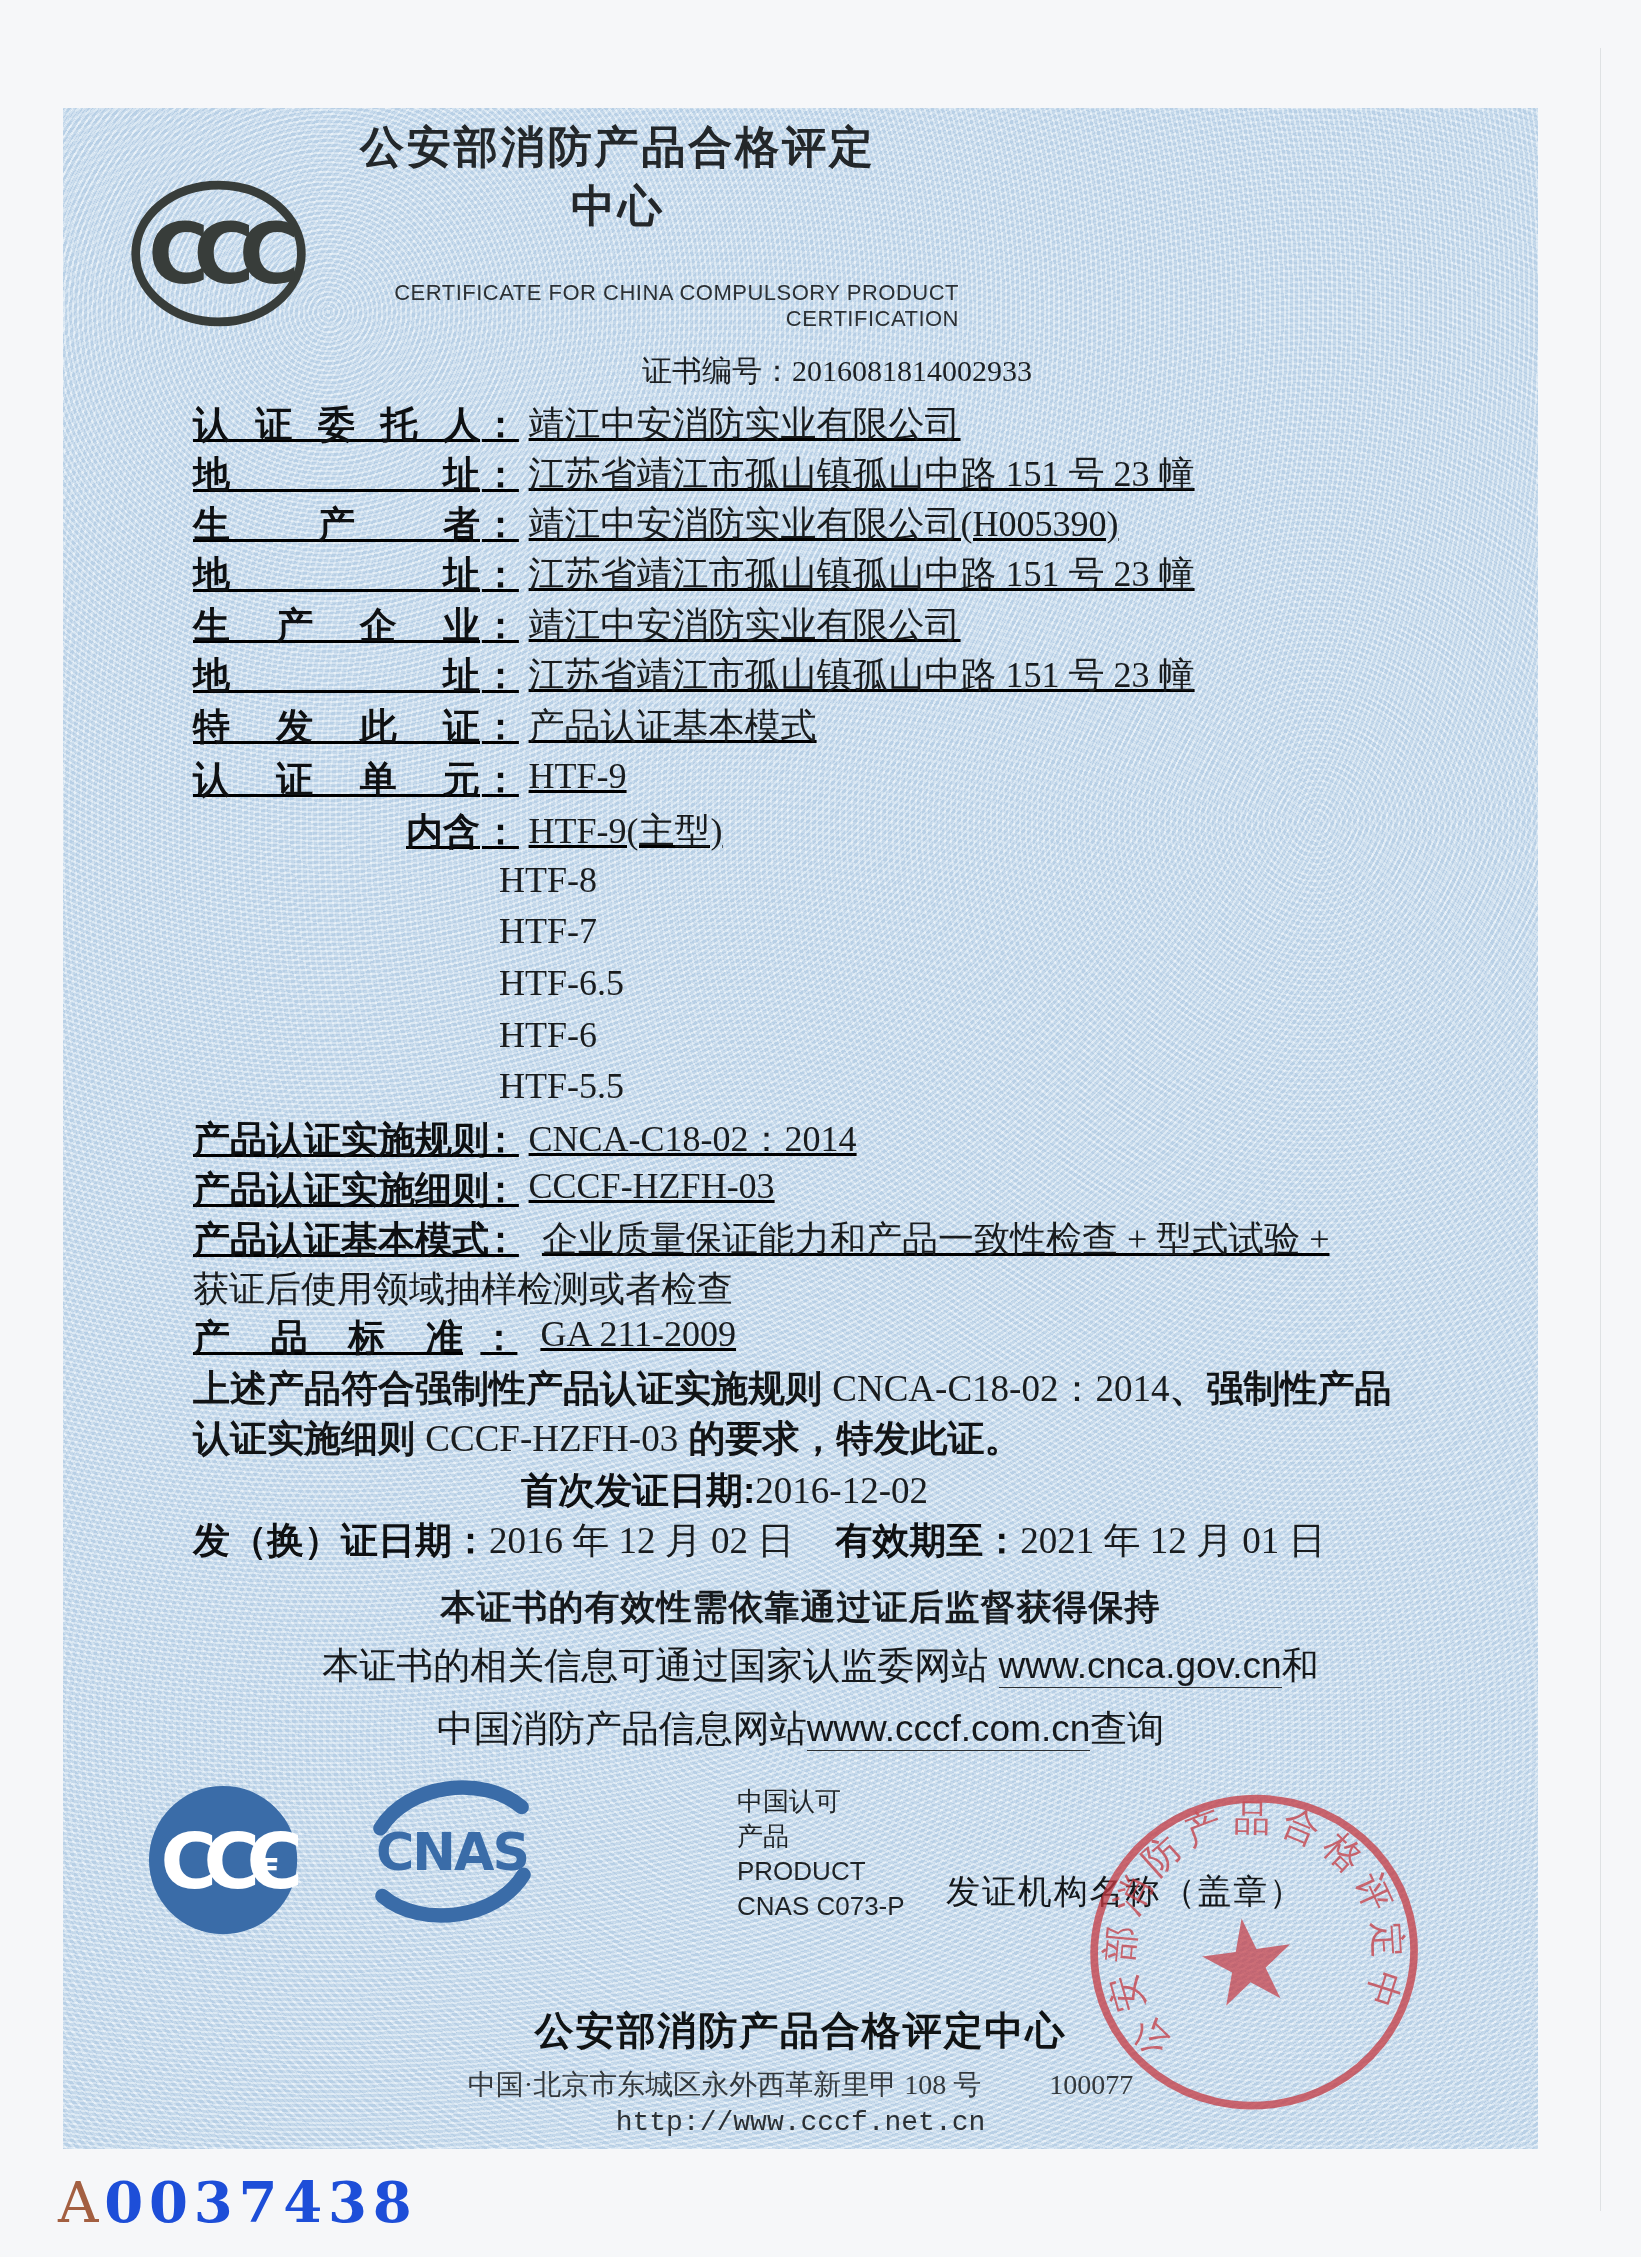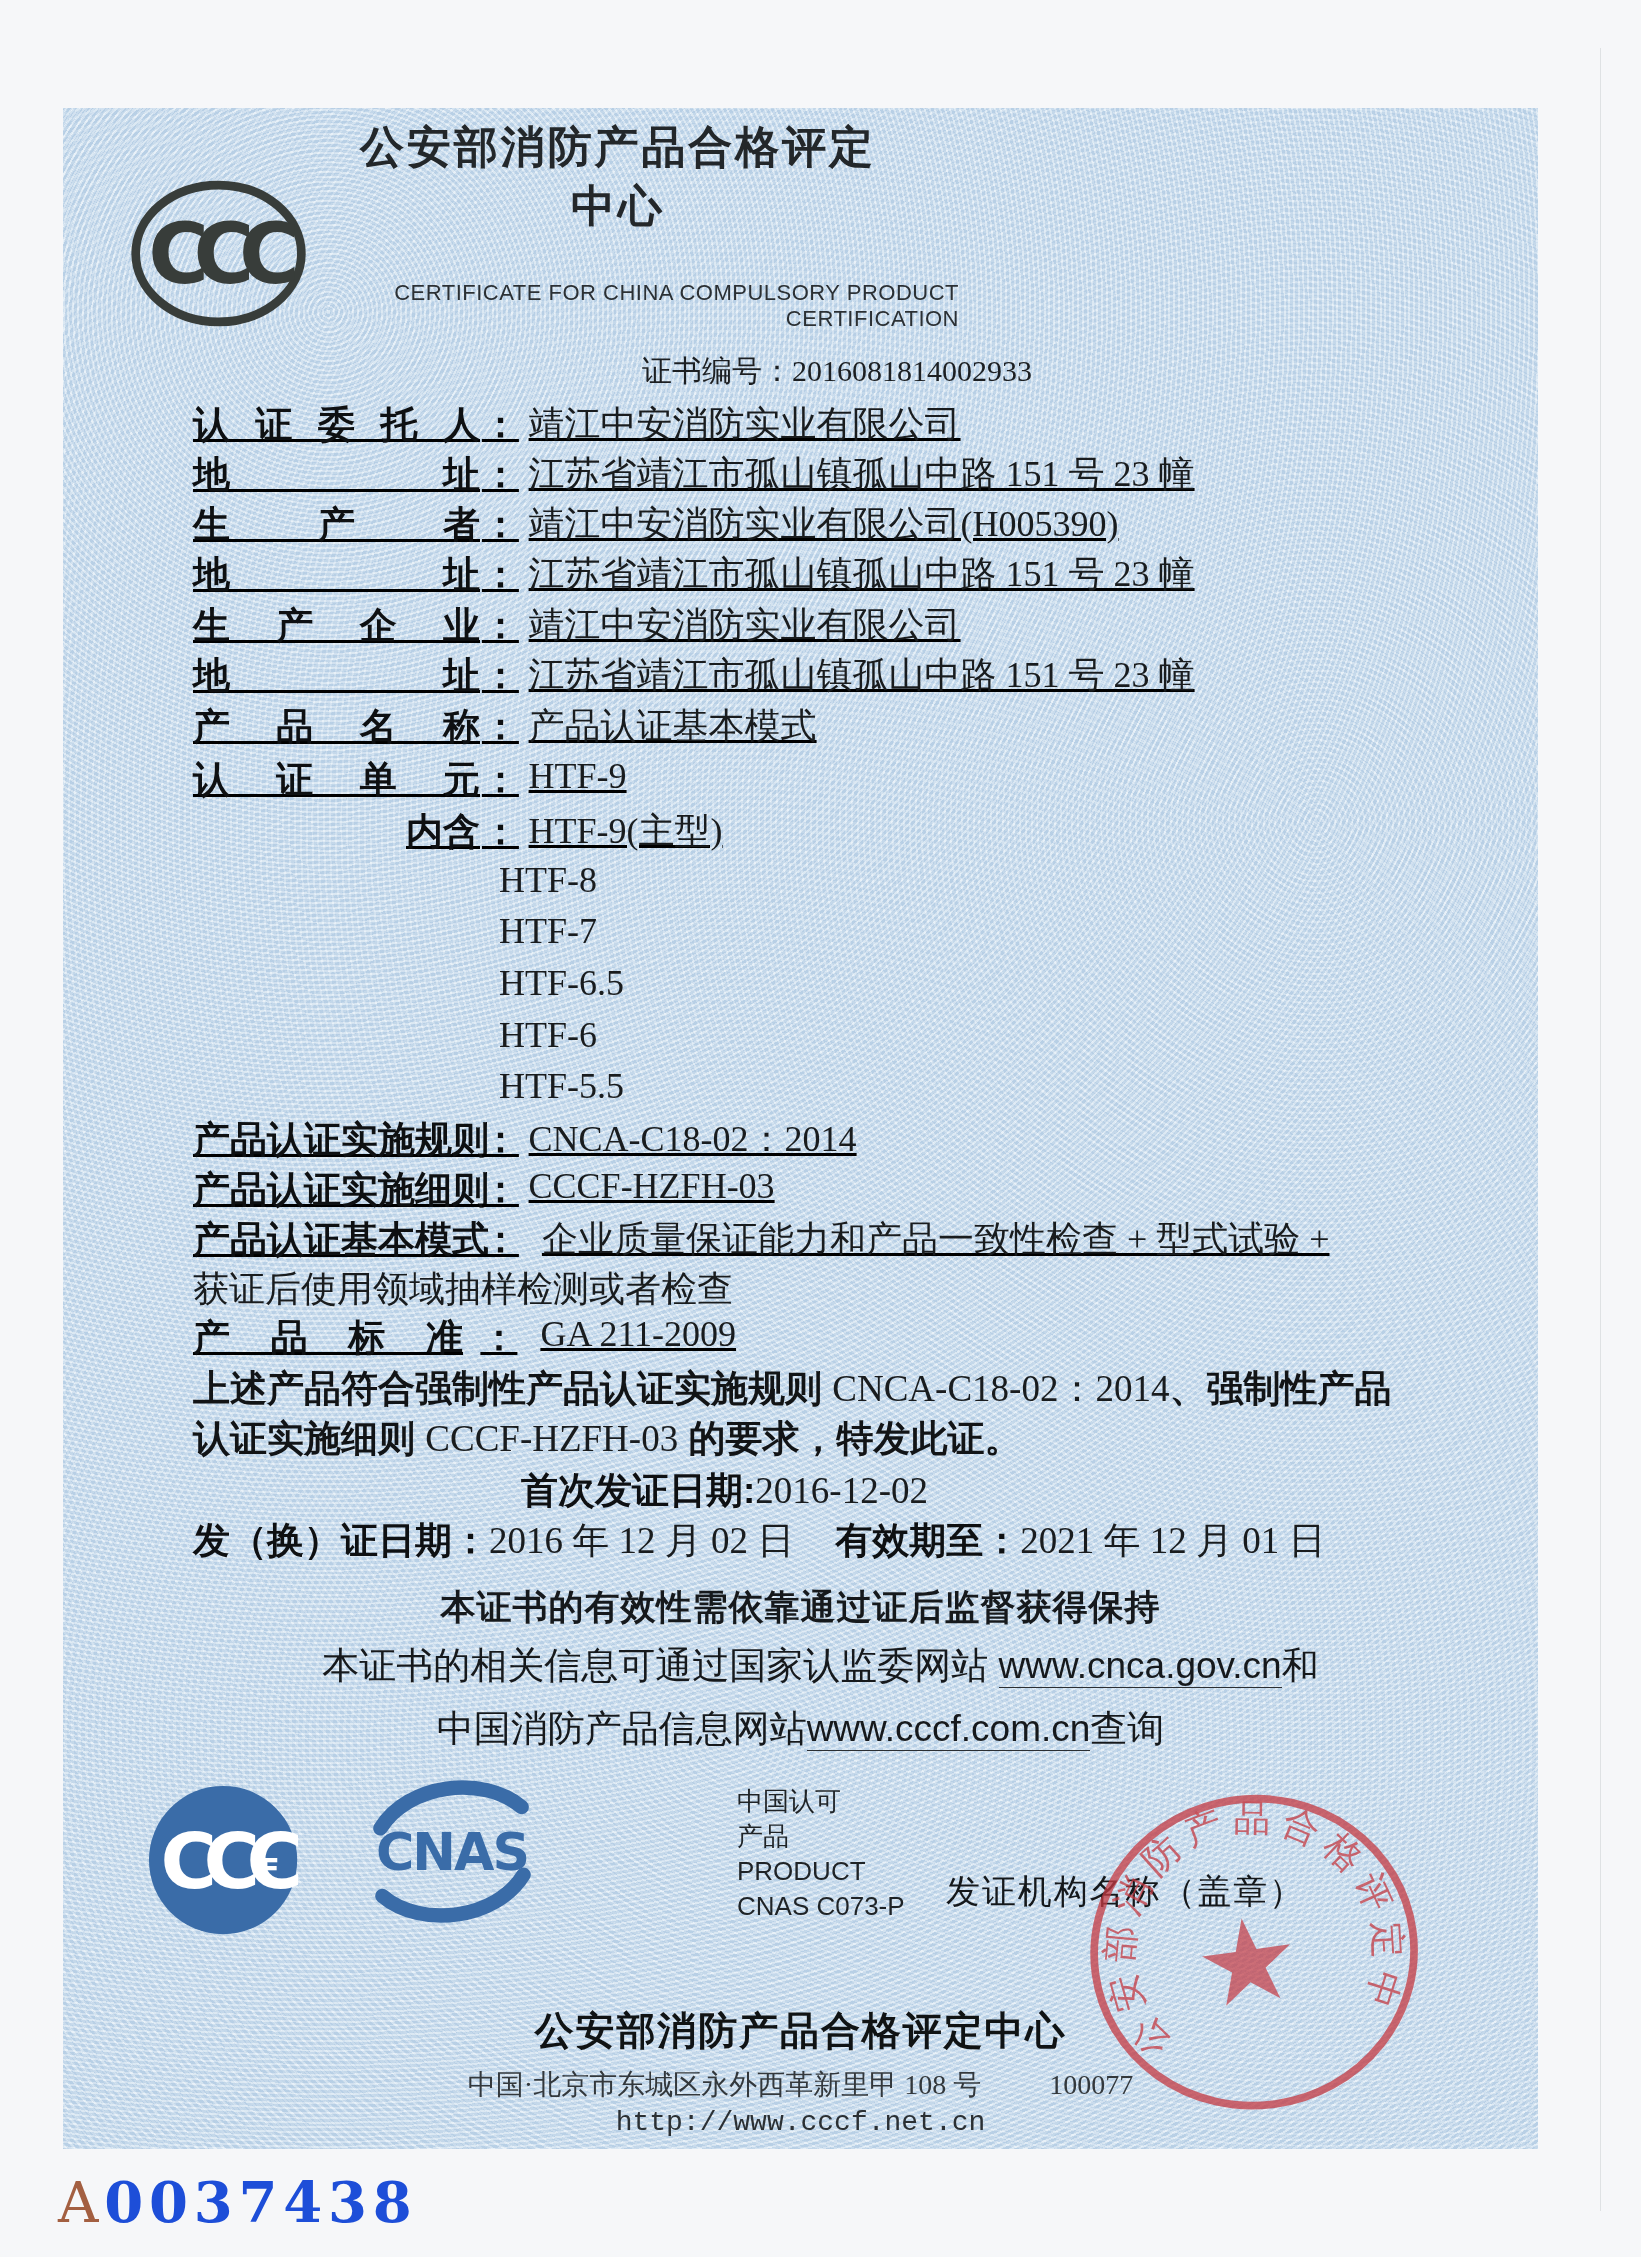--- a/index.html
+++ b/index.html
@@ -108,21 +108,21 @@
     <span class="lbl">生产企业</span>
       <span class="colon">：</span>
     <span class="val">靖江中安消防实业有限公司</span>
   </div>
   <div class="row" style="top:651px">
     <span class="lbl">地址</span>
       <span class="colon">：</span>
     <span class="val">江苏省靖江市孤山镇孤山中路 151 号 23 幢</span>
   </div>
   <div class="row" style="top:702px">
-    <span class="lbl">产品名称</span>
+    <span class="lbl">特发此证</span>
       <span class="colon">：</span>
     <span class="val">产品认证基本模式</span>
   </div>
   <div class="row" style="top:755px">
     <span class="lbl">认证单元</span>
       <span class="colon">：</span>
     <span class="val">HTF-9</span>
   </div>
 
   <div class="row" style="top:807px">

